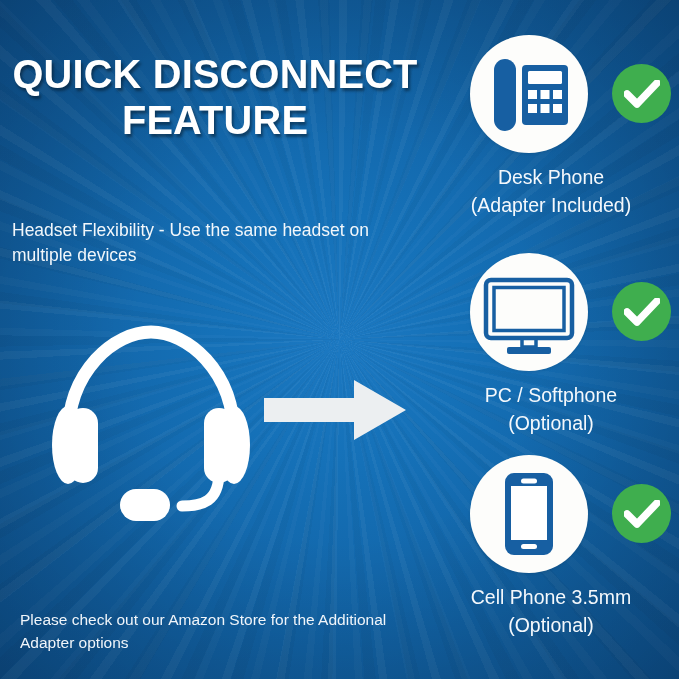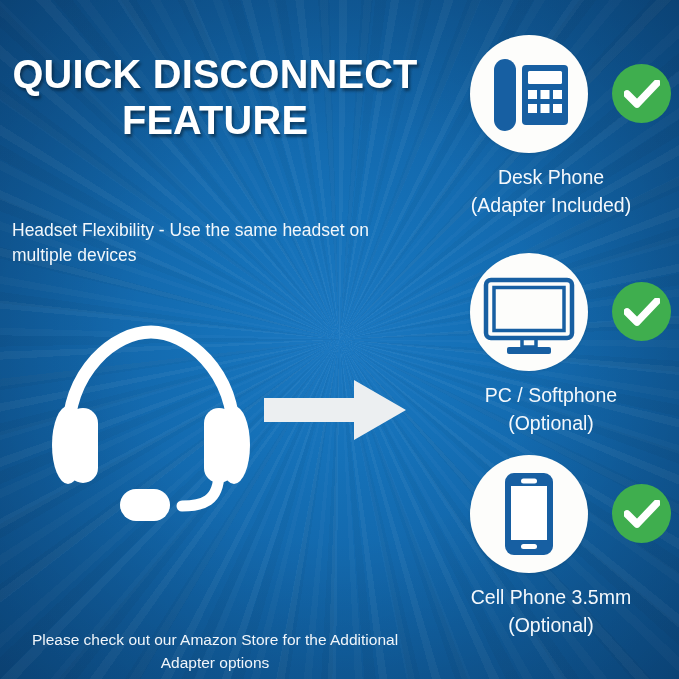--- a/index.html
+++ b/index.html
@@ -83,25 +83,24 @@
     text-align: left;
     color: #f2f7fb;
     font-size: 17.5px;
     line-height: 1.45;
   }
   .footnote {
     position: absolute;
     left: 20px;
     top: 608px;
     width: 390px;
-    text-align: center;
+    text-align: left;
     color: #f0f5fa;
     font-size: 15.5px;
     line-height: 1.5;
-    margin-top: 20px;
   }
   .headset-wrap {
     position: absolute;
     left: 42px;
     top: 322px;
     width: 218px;
     height: 200px;
   }
   .arrow-wrap {
     position: absolute;

